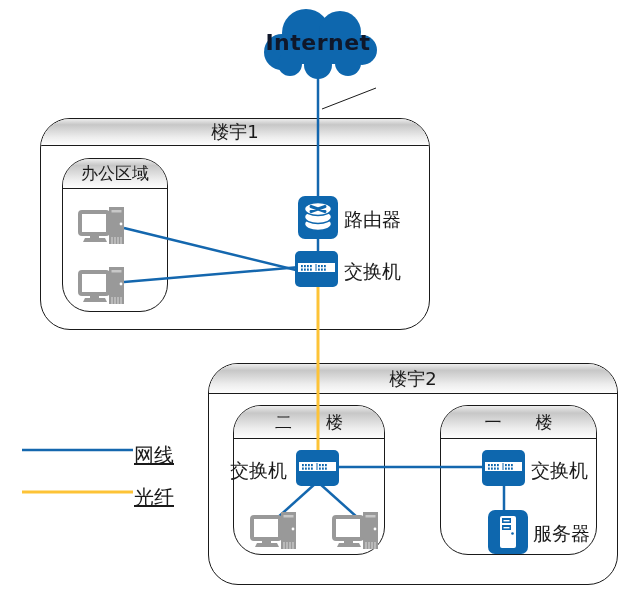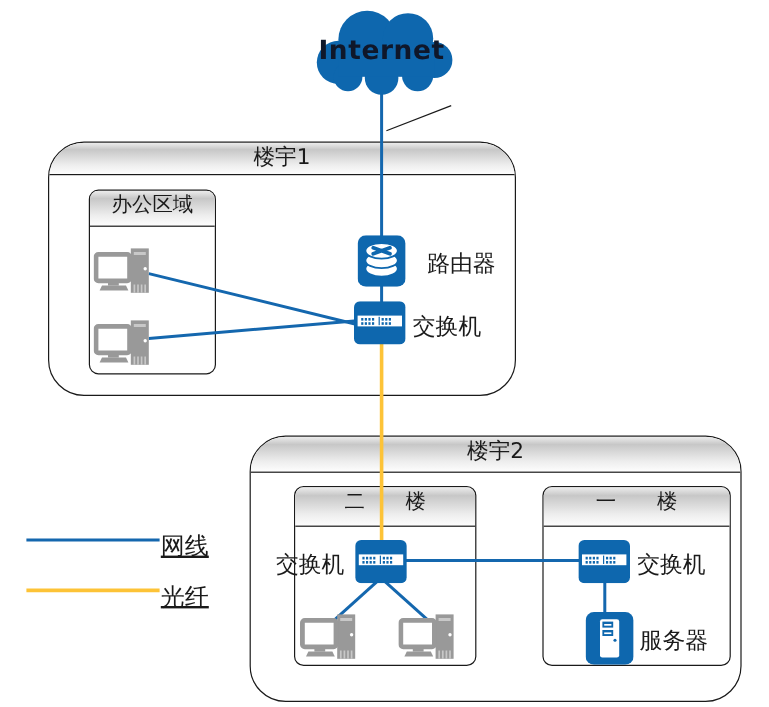--- a/index.html
+++ b/index.html
@@ -7,24 +7,24 @@
     position:relative;width:641px;height:589px;background:#fff;
     font-family:"DejaVu Sans",sans-serif;color:#1a1a1a;overflow:hidden;
   }
   .box{
     position:absolute;border:1px solid #1a1a1a;background:#fff;
     overflow:hidden;z-index:1;box-sizing:border-box;
   }
   .box .hdr{
     width:100%;box-sizing:border-box;border-bottom:1px solid #1a1a1a;
     background:linear-gradient(180deg,#ededed 0%,#c7c7c7 22%,#ededed 70%,#fdfdfd 100%);
-    display:flex;align-items:flex-start;justify-content:center;
+    display:flex;align-items:center;justify-content:center;
   }
   .b-outer{border-radius:30px;}
-  .b-inner{border-radius:8px;margin-left:12px;}
+  .b-inner{border-radius:28px;}
   .title-lg{font-size:18px;}
   .title-sm{font-size:17px;}
   svg.lines{position:absolute;left:0;top:0;z-index:2;pointer-events:none;}
   .icon{position:absolute;z-index:3;}
   .devlabel{position:absolute;z-index:3;font-size:19px;white-space:nowrap;}
   .annot{position:absolute;z-index:3;font-size:16px;white-space:nowrap;}
   .legendlabel{position:absolute;z-index:3;font-size:20px;white-space:nowrap;text-decoration:underline;}
   .cloudtext{
     position:absolute;z-index:4;color:#0f172a;font-weight:bold;font-size:22px;
     text-align:center;letter-spacing:0.5px;
@@ -247,21 +247,21 @@
       <circle cx="43" cy="19" r="1.4" fill="#fff"></circle>
       <g stroke="#c8c8c8" stroke-width="1.4">
           <path d="M34 32 V39 M37 32 V39 M40 32 V39 M43 32 V39"></path>
         </g>
       <rect x="2" y="7" width="28" height="22" rx="2" fill="#fff" stroke="#999" stroke-width="4"></rect>
       <rect x="12" y="29" width="9" height="4" fill="#999"></rect>
       <path d="M7 33 L27 33 L29 37 L5 37 Z" fill="#999"></path>
     </svg>
   </div>
 
-  <div class="devlabel" style="left:356px;top:207px;">路由器</div>
+  <div class="devlabel" style="left:344px;top:207px;">路由器</div>
   <div class="devlabel" style="left:344px;top:259px;">交换机</div>
   <div class="devlabel" style="left:230px;top:458px;">交换机</div>
   <div class="devlabel" style="left:531px;top:458px;">交换机</div>
   <div class="devlabel" style="left:533px;top:521px;">服务器</div>
 
 
   <div class="legendlabel" style="left:134px;top:442px;">网线</div>
   <div class="legendlabel" style="left:134px;top:484px;">光纤</div>
 
 </div>

